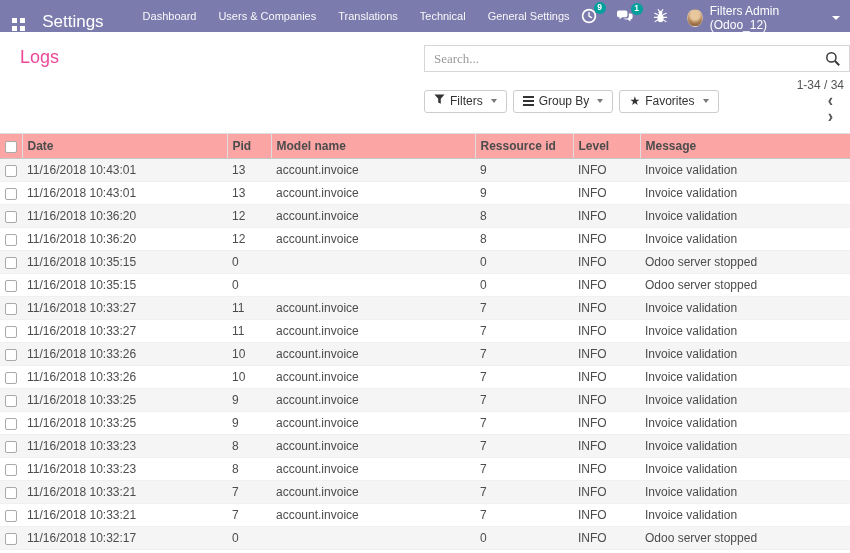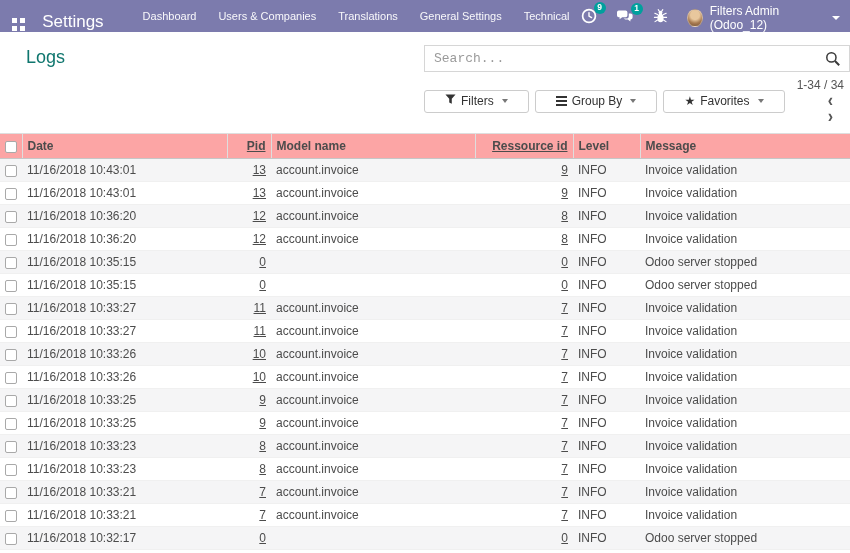--- a/index.html
+++ b/index.html
@@ -40,35 +40,35 @@
     border:1px solid rgba(255,255,255,.35);
   }
   .user-name { font-size:12px; margin-right:7px; }
   .caret-down {
     width:0; height:0; border-left:4px solid transparent; border-right:4px solid transparent;
     border-top:4px solid #fff; display:inline-block;
   }
 
   
   .control-panel { display:flex; padding:0 0 9px 0; }
-  .view-title { flex:1; font-size:18px; color:#0f766e; font-weight:400; padding:15px 0 0 20px;margin-left:6px; }
+  .view-title { flex:1; font-size:18px; color:#ec4899; font-weight:400; padding:15px 0 0 20px; }
   .right-panel { width:426px; padding-top:13px; }
   .search-box { position:relative; height:27px; border:1px solid #d6d6d6; background:#fff; }
   .search-box input {
     width:100%; height:100%; border:none; outline:none; padding:0 32px 0 9px;
-    font-size:13px; color:#a16207; font-family:Liberation Mono, monospace; background:transparent;
+    font-size:13px; color:#a16207; font-family:Liberation Serif, serif; background:transparent;
   }
   .search-box input::placeholder { color:#9a9a9a; }
   .search-glass { position:absolute; right:8px; top:5px; cursor:pointer; }
 
   .controls-row { display:flex; align-items:center; margin-top:6px; }
   .btn {
     display:inline-flex; align-items:center; gap:5px; height:23px;
     border:1px solid #ccc; border-radius:3px; background:#fff;
-    padding:0 20px; font-size:12px; color:#333; margin-right:6px; cursor:pointer;
+    padding:0 9px; font-size:12px; color:#333; margin-right:6px; cursor:pointer;
     font-family:"Liberation Sans", sans-serif;
   }
   .btn .b-caret {
     width:0; height:0; border-left:3.5px solid transparent; border-right:3.5px solid transparent;
     border-top:4px solid #777; margin-left:3px;
   }
   .bars-icon { display:inline-flex; flex-direction:column; gap:2px; }
   .bars-icon i { width:11px; height:2px; background:#333; display:block; }
   .star-glyph { font-size:12px; color:#333; line-height:1; }
 
@@ -82,21 +82,21 @@
   
   table { width:850px; border-collapse:collapse; table-layout:fixed; font-size:12px; }
   col.c-check { width:22px; } col.c-date { width:205px; } col.c-pid { width:44px; }
   col.c-model { width:204px; } col.c-rid { width:98px; } col.c-level { width:67px; }
   thead th {
     background:#fca5a5; font-weight:bold; color:#4c4c4c; text-align:left;
     padding:5px 5px; border-top:1px solid #dedede; border-bottom:1px solid #c6c6c6;
     border-right:1px solid #dedede; cursor:pointer; white-space:nowrap; overflow:hidden;
   }
   thead th:last-child { border-right:none; }
-  thead th.num, tbody td.num { text-align:right;text-decoration:underline; }
+  thead th.num, tbody td.num { text-align:left; }
   tbody td {
     padding:4px 5px; line-height:14px; white-space:nowrap; overflow:hidden;
     color:#4c4c4c; border-top:1px solid #f0f0f0;
   }
   tbody tr { cursor:pointer;margin-top:32px; }
   tbody tr:nth-child(odd) { background:#f5f5f6; }
   .cb {
     display:inline-block; width:12px; height:12px; border:1px solid #a9a9a9;
     background:#fff; border-radius:2px; vertical-align:middle; cursor:pointer;
   }
@@ -109,22 +109,22 @@
       <i></i>
       <i></i>
       <i></i>
       <i></i>
     </div>
   <div class="brand">Settings</div>
   <div class="menu">
     <div class="item">Dashboard</div>
     <div class="item">Users &amp; Companies</div>
     <div class="item">Translations</div>
+    <div class="item">Technical</div>
     <div class="item">General Settings</div>
-    <div class="item">Technical</div>
   </div>
   <div class="systray">
     <div class="tray-btn">
       <span>
         <svg width="16" height="16" viewBox="0 0 16 16">
             <circle cx="8" cy="8" r="6.4" fill="none" stroke="#fff" stroke-width="1.7"></circle>
             <path d="M8 4.6 V8.2 L10.6 9.6" fill="none" stroke="#fff" stroke-width="1.4" stroke-linecap="round"></path>
           </svg>
       </span>
       <span class="badge">9</span>

